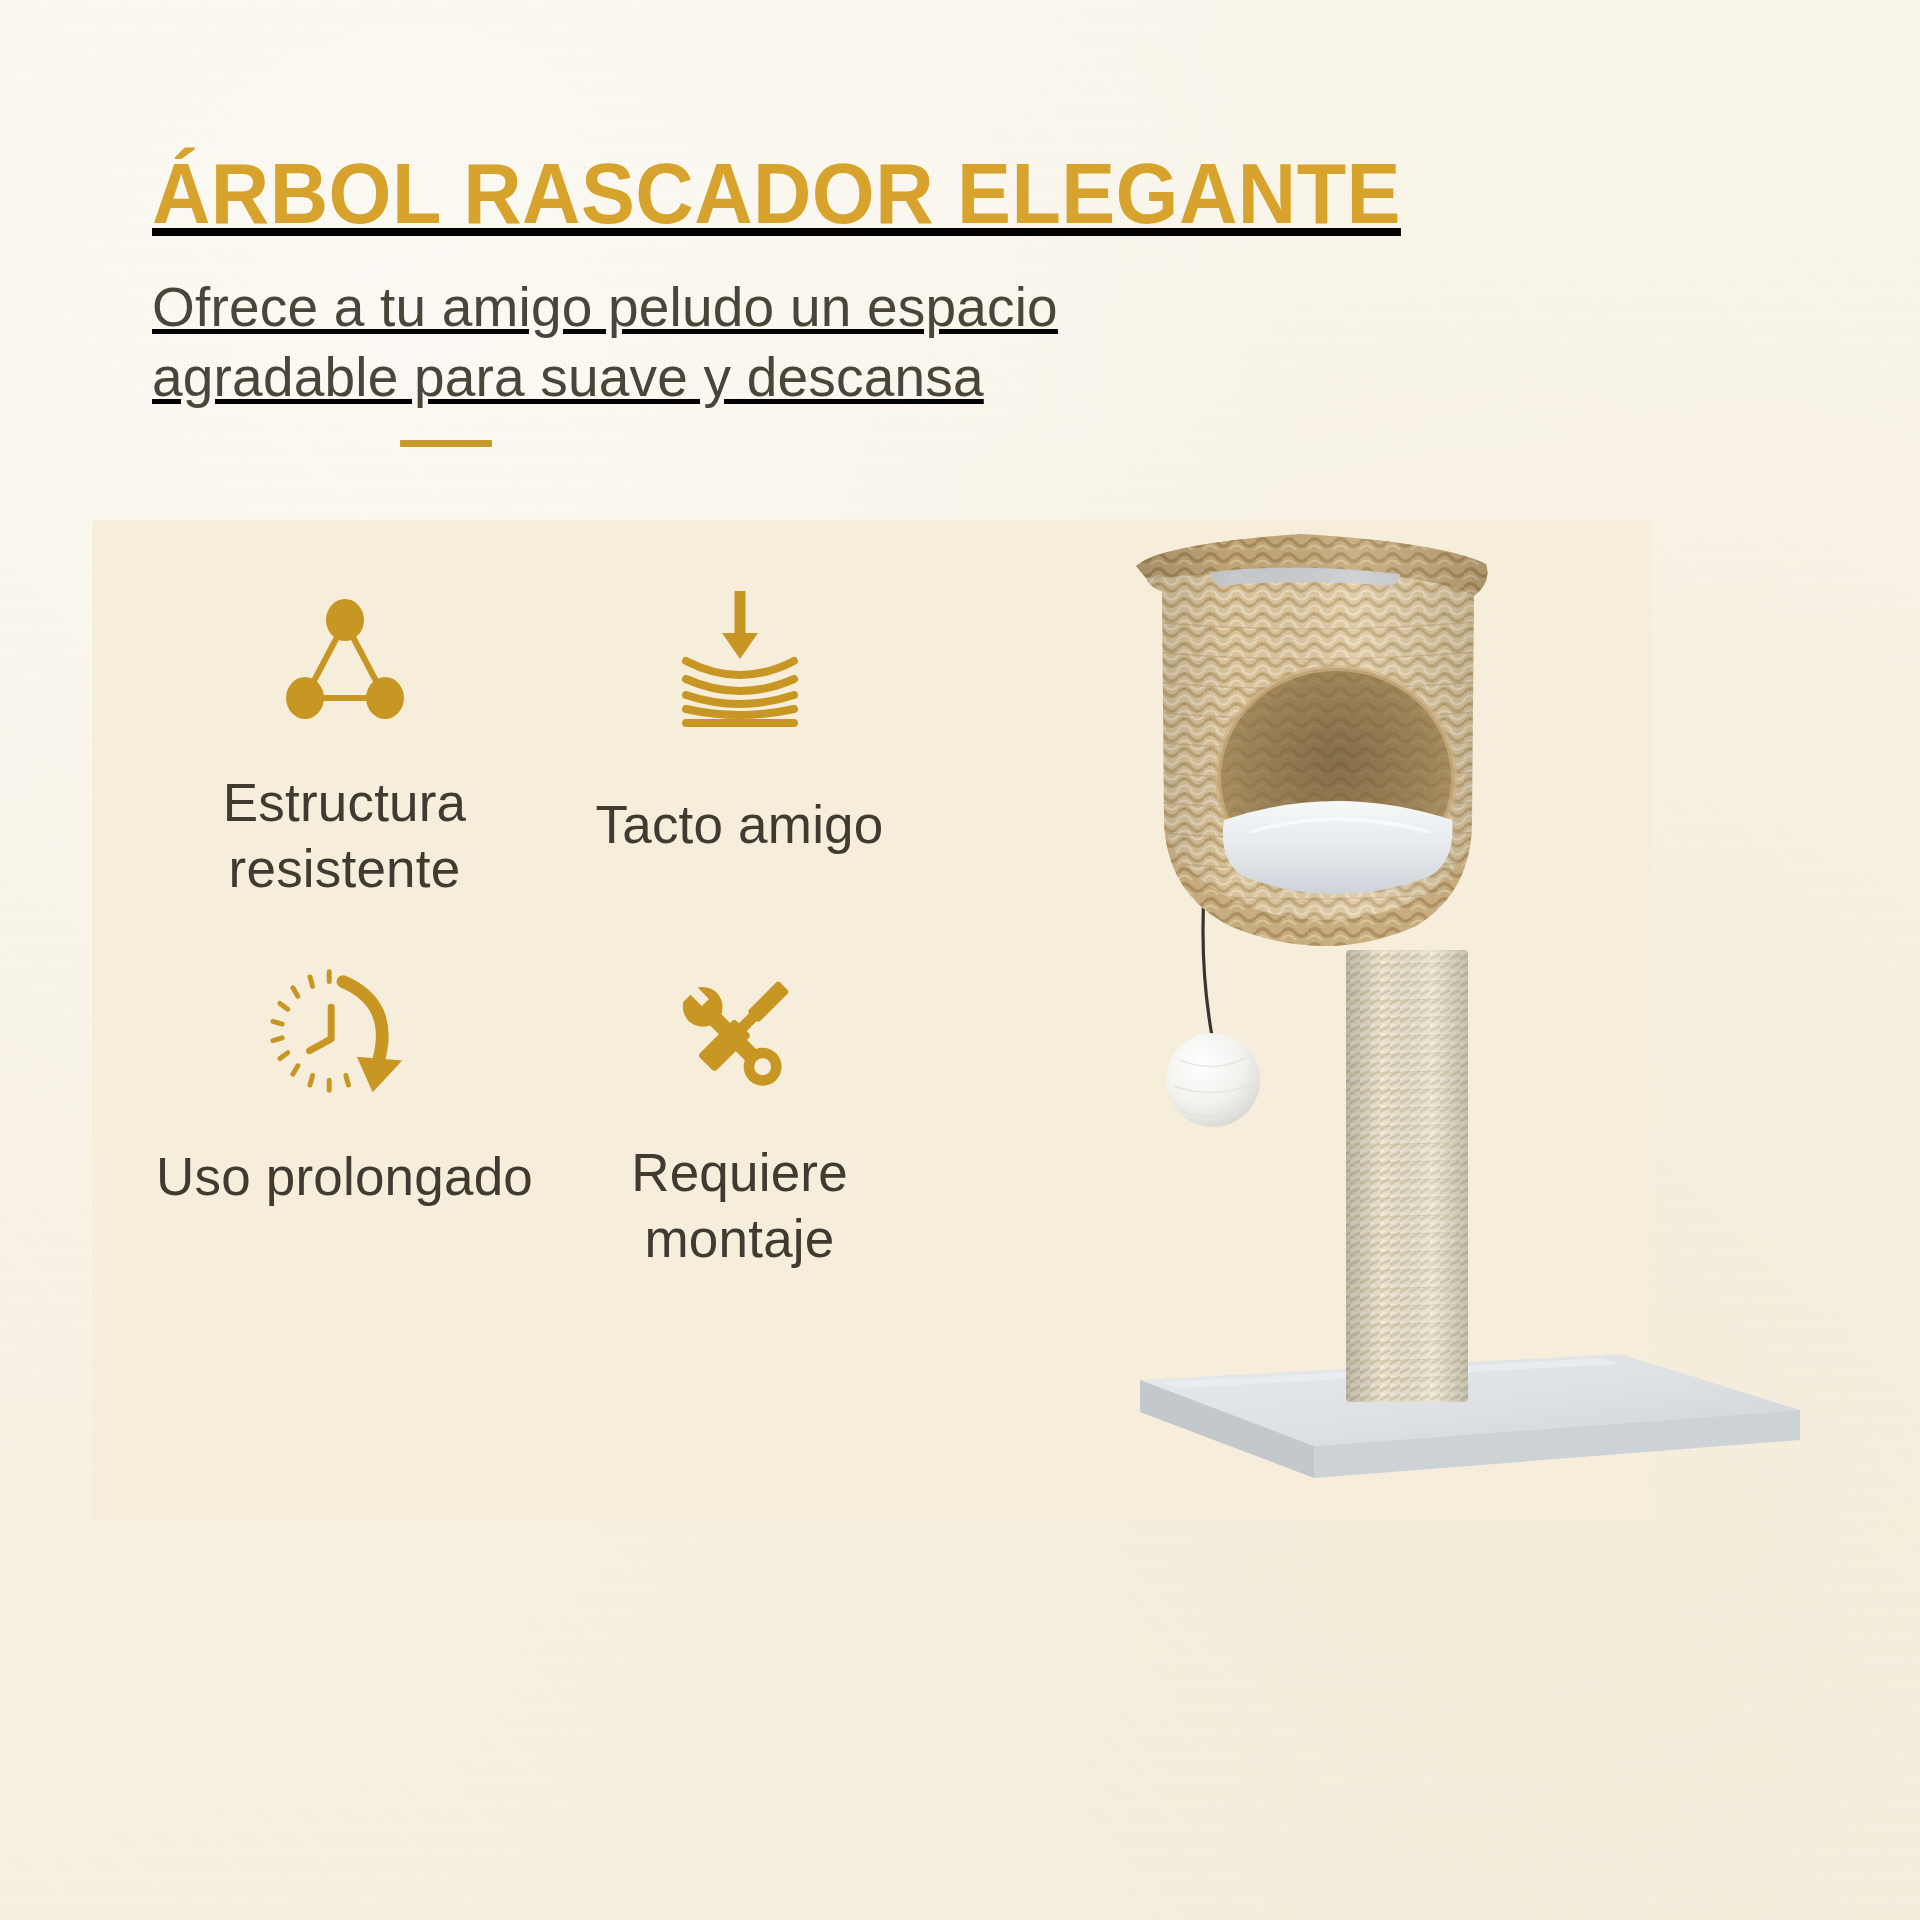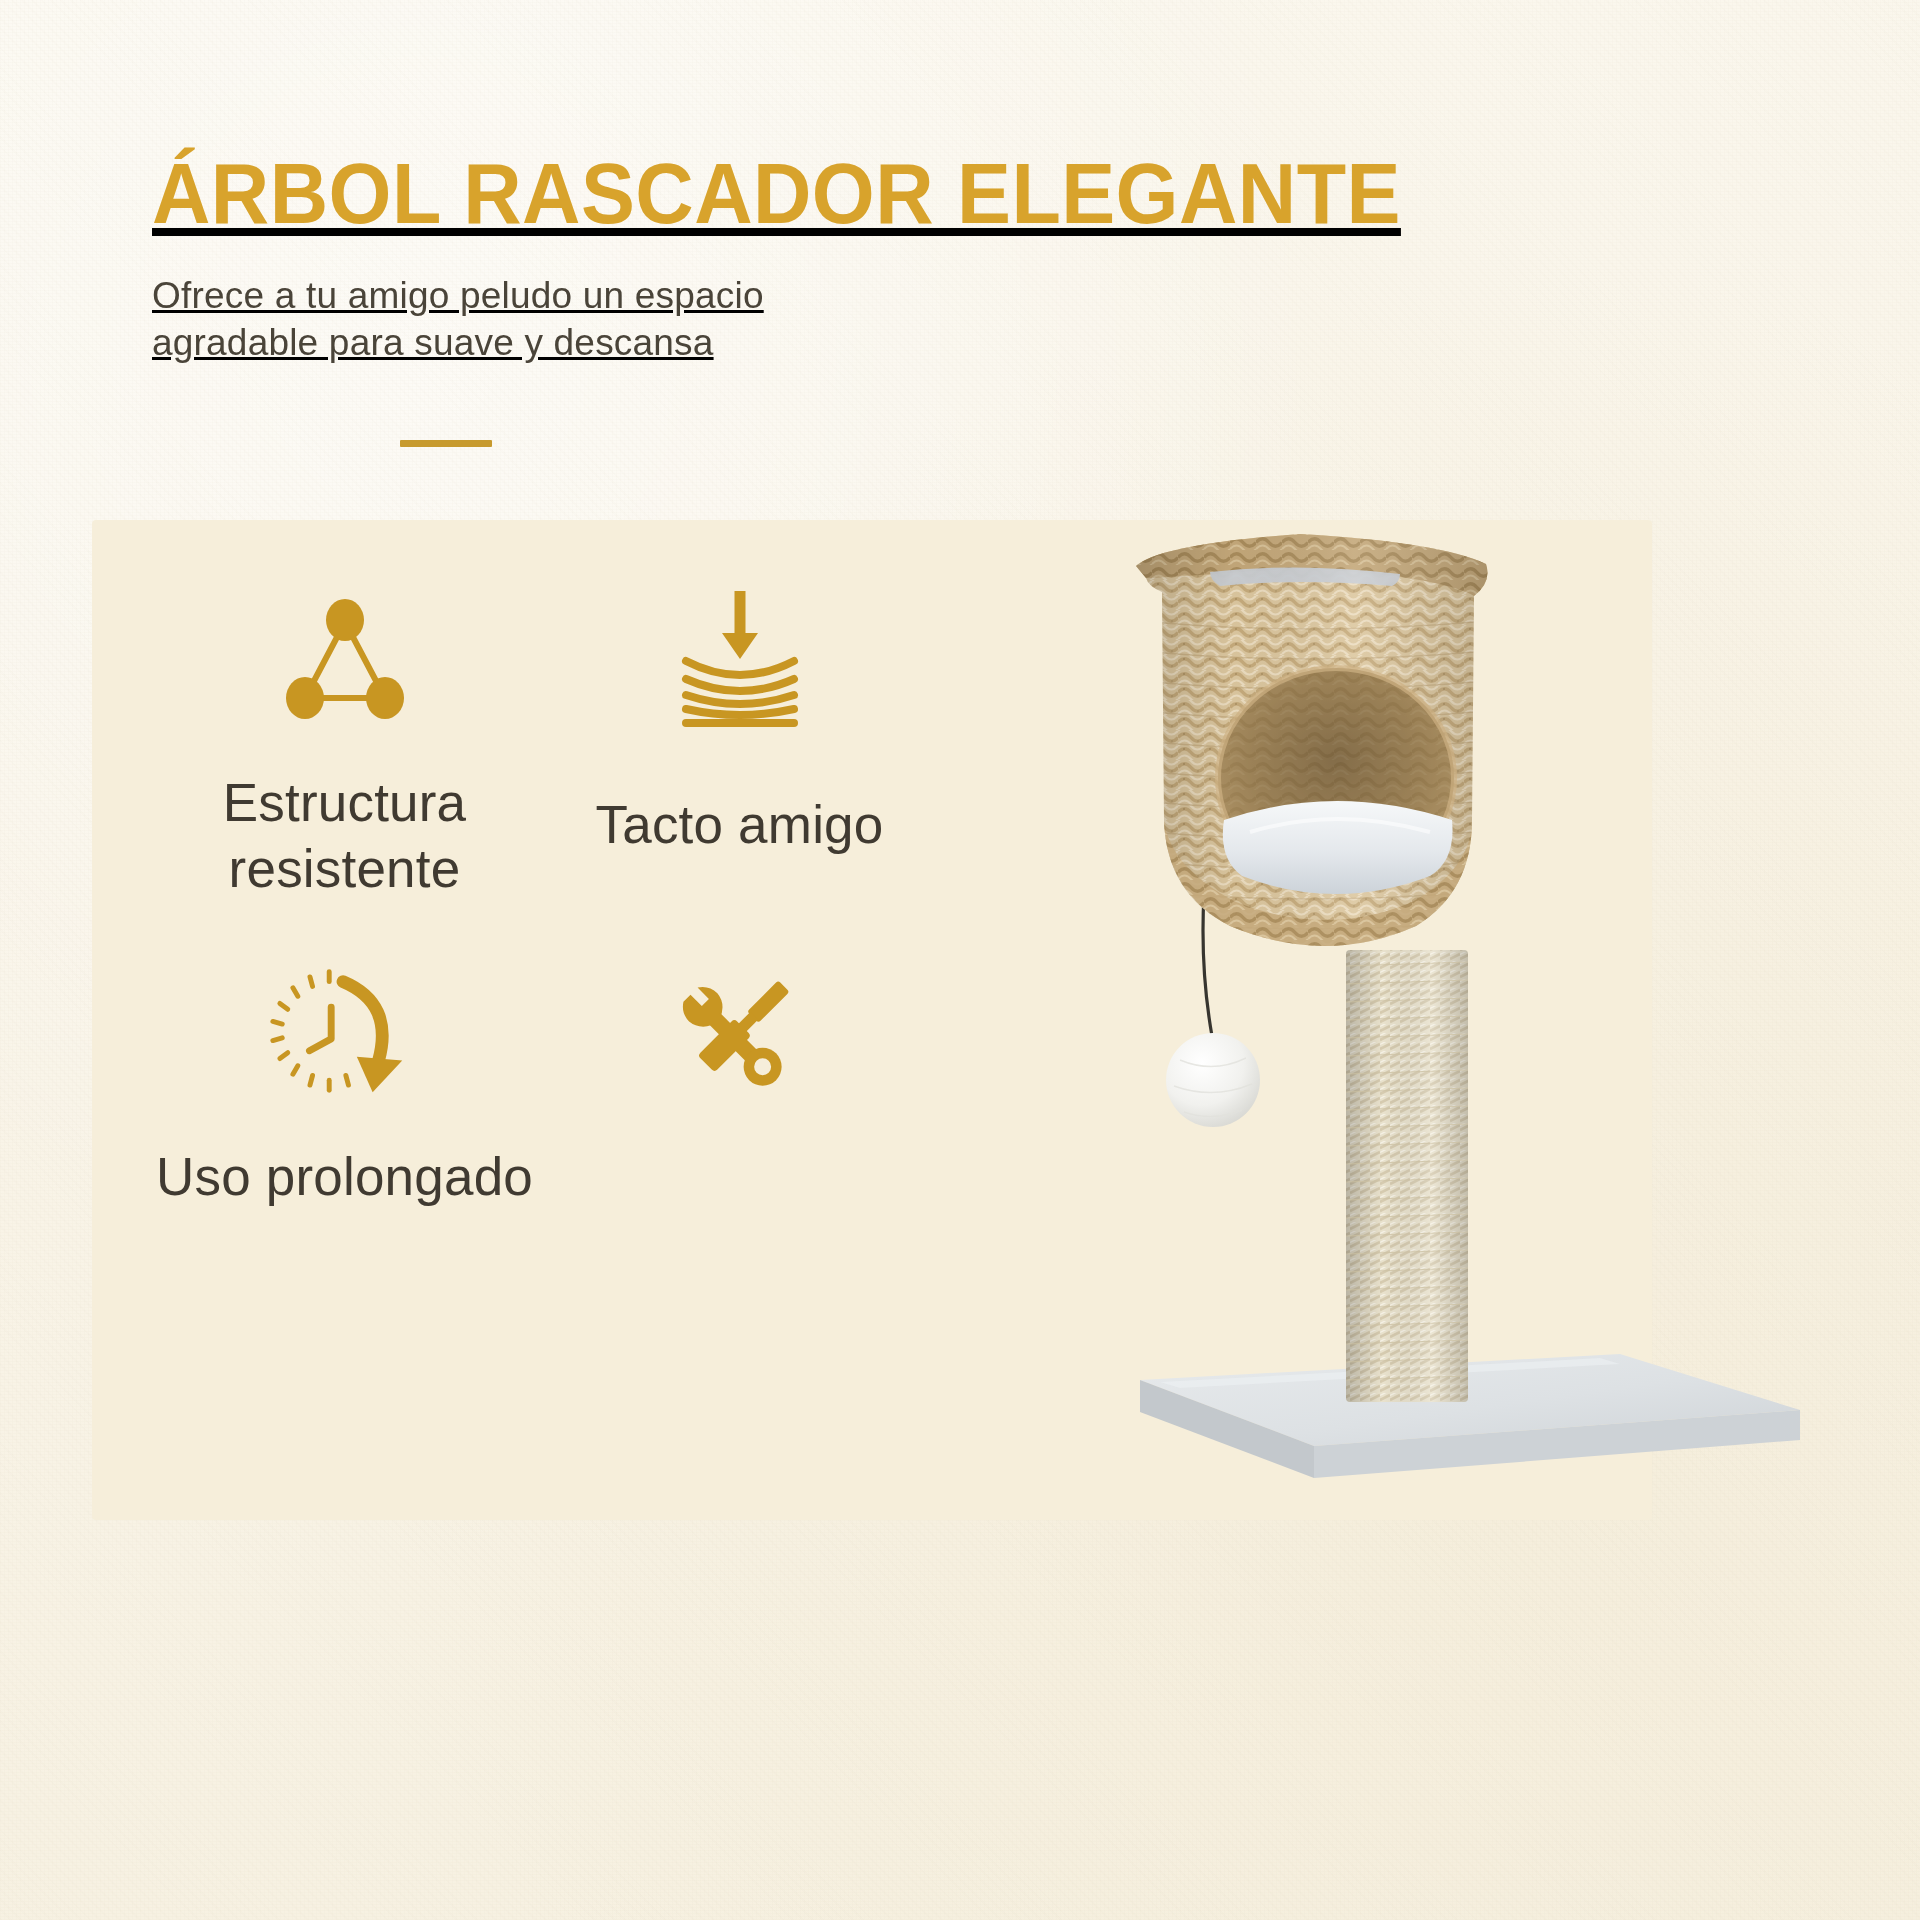--- a/index.html
+++ b/index.html
@@ -54,21 +54,21 @@
     letter-spacing: 0.5px;
     color: #d8a32c;
     transform: scaleX(0.94);
     transform-origin: left center;
     white-space: nowrap;
   }
   #subtitle {
     margin: 36px 0 0 0;
     font-family: "Liberation Sans", sans-serif;
     font-weight: 300;
-    font-size: 37px;
+    font-size: 55px;
     line-height: 1.28;
     color: #4a4439;
     letter-spacing: 0.2px;
     max-width: 1030px;
   }
   #subtitle span { display: block; }
 
   #divider {
     position: absolute;
     left: 400px;
@@ -236,20 +236,22 @@
                        A22 22 0 0 1 80 28
                        A22 22 0 0 1 60 48
                        A22 22 0 0 1 40 28
                        A22 22 0 0 1 50 10 Z" fill="#c89622"></path>
               <rect x="52" y="44" width="16" height="56" fill="#c89622"></rect>
               <circle cx="60" cy="112" r="19" fill="#c89622"></circle>
               <circle cx="60" cy="112" r="8.5" fill="#f6eeda"></circle>
             </g>
           </svg>
         </div>
+        <div class="feat-label">Requiere
+montaje</div>
       </div>
 
     </div>
   </div>
 
   <div id="product">
     <svg width="760" height="1060" viewBox="0 0 760 1060">
       <defs>
 
         <pattern id="weave" width="26" height="15" patternUnits="userSpaceOnUse">

